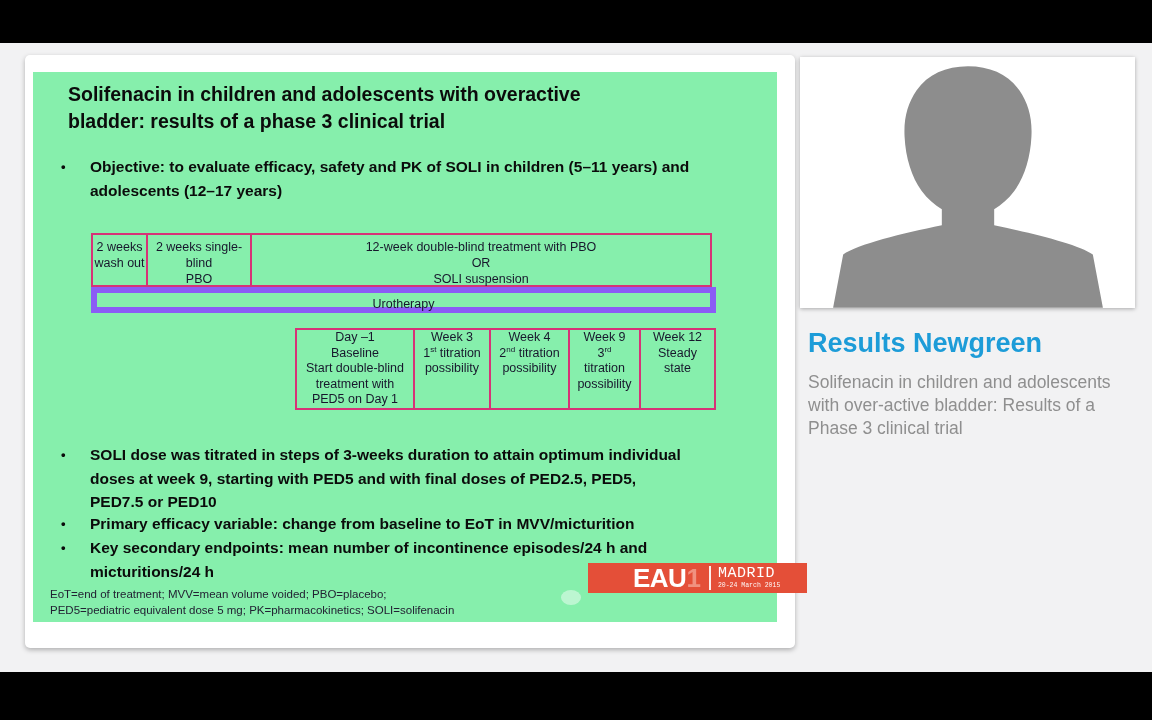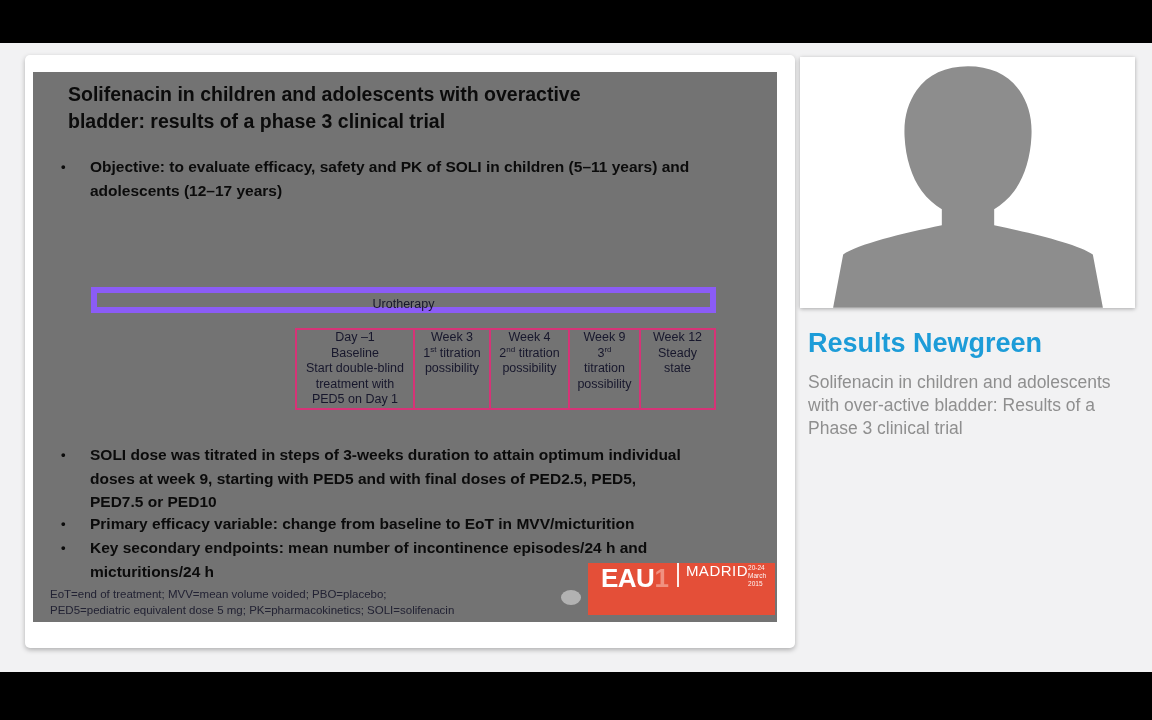--- a/index.html
+++ b/index.html
@@ -3,21 +3,21 @@
 <meta charset="utf-8">
 <style>
   html,body{margin:0;padding:0;background:#000;}
   #viewport{position:relative;width:1152px;height:720px;background:#000;overflow:hidden;
             font-family:"Liberation Sans",sans-serif;}
   .stage{position:absolute;left:0;top:43px;width:1152px;height:629px;background:#f2f2f3;}
 
   
   .slide-card{position:absolute;left:25px;top:12px;width:770px;height:593px;background:#ffffff;
               border-radius:5px;box-shadow:0 2px 5px rgba(0,0,0,.28);}
-  .slide{position:absolute;left:8px;top:17px;width:744px;height:550px;background:#737373;color:#0b0b0b;}
+  .slide{position:absolute;left:8px;top:17px;width:744px;height:550px;background:#86efac;color:#0b0b0b;}
   .pre{white-space:pre-line;}
   .s-title{position:absolute;left:35px;top:9px;font-size:19.5px;font-weight:bold;line-height:26.5px;}
   .bullet-row{position:absolute;left:28px;width:700px;display:flex;}
   .bullet-glyph{width:29px;font-size:13px;font-weight:bold;flex:none;line-height:23.5px;}
   .bullet-text{font-size:15.5px;font-weight:bold;line-height:23.5px;flex:1;}
   .b1{top:83px;} .b2{top:371px;} .b3{top:440px;} .b4{top:464px;}
 
   .tbl-txt{font-size:12.5px;line-height:16px;color:#17172c;text-align:center;}
   .flow-table{position:absolute;left:58px;top:161px;display:flex;}
   .ft-cell{box-sizing:border-box;height:54px;border:2px solid #d63377;padding-top:4px;}
@@ -26,26 +26,26 @@
   .uro-row{position:absolute;left:58px;top:215px;width:625px;height:26px;box-sizing:border-box;
            border:6px solid #8b5cf6;padding-top:3px;}
   .week-table{position:absolute;left:262px;top:256px;display:flex;}
   .wt-cell{box-sizing:border-box;height:82px;border:2px solid #d63377;line-height:15.5px;}
   .wt-cell+.wt-cell{margin-left:-2px;}
   .wt-c1{width:120px;} .wt-c2{width:78px;} .wt-c3{width:81px;} .wt-c4{width:73px;} .wt-c5{width:77px;}
   .wt-cell sup{font-size:8px;line-height:0;}
 
   .footnote{position:absolute;left:17px;top:515px;font-size:11.5px;line-height:15.5px;color:#222233;}
 
-  .eau-logo{position:absolute;left:555px;top:491px;width:187px;height:52px;background:#e44f38;
-            display:flex;color:#fff;}
+  .eau-logo{position:absolute;left:555px;top:491px;width:187px;height:30px;background:#e44f38;
+            display:flex;align-items:center;color:#fff;padding-left:32px;}
   .logo-eau{font-size:26px;font-weight:bold;letter-spacing:-0.5px;margin-left:13px;}
   .logo-year{font-size:26px;font-weight:bold;color:#f09180;}
   .logo-sep{width:2px;height:24px;background:rgba(255,255,255,.9);margin:0 7px 0 8px;flex:none;}
-  .logo-right{display:flex;}
+  .logo-right{display:flex;flex-direction:column;font-family:Liberation Mono, monospace;}
   .logo-city{font-size:15px;line-height:15px;letter-spacing:.5px;}
   .logo-dates{font-size:6.5px;line-height:8px;margin-top:1px;opacity:.95;}
   .watermark{position:absolute;left:528px;top:518px;width:20px;height:15px;border-radius:50%;
              background:rgba(255,255,255,.45);}
 
   
   .avatar-card{position:absolute;left:800px;top:14px;width:335px;height:251px;background:#fff;
                box-shadow:0 1px 4px rgba(0,0,0,.3);overflow:hidden;}
   .avatar-card svg{position:absolute;bottom:0;left:50%;transform:translateX(-50%);}
   .speaker-name{position:absolute;left:808px;top:285px;font-size:27px;font-weight:bold;color:#1d9cd8;}
@@ -64,20 +64,29 @@
 
         <div class="s-title pre">Solifenacin in children and adolescents with overactive
 bladder: results of a phase 3 clinical trial</div>
 
         <div class="bullet-row b1">
           <span class="bullet-glyph">•</span>
           <div class="bullet-text pre">Objective: to evaluate efficacy, safety and PK of SOLI in children (5–11 years) and
 adolescents (12–17 years)</div>
         </div>
 
+        <div class="flow-table">
+          <div class="ft-cell ft-c1 tbl-txt pre">2 weeks
+wash out</div>
+          <div class="ft-cell ft-c2 tbl-txt pre">2 weeks single-blind
+PBO</div>
+          <div class="ft-cell ft-c3 tbl-txt pre">12-week double-blind treatment with PBO
+OR
+SOLI suspension</div>
+        </div>
 
         <div class="uro-row tbl-txt">Urotherapy</div>
 
         <div class="week-table">
           <div class="wt-cell wt-c1 tbl-txt pre">Day –1
 Baseline
 Start double-blind
 treatment with
 PED5 on Day 1</div>
           <div class="wt-cell wt-c2 tbl-txt">

